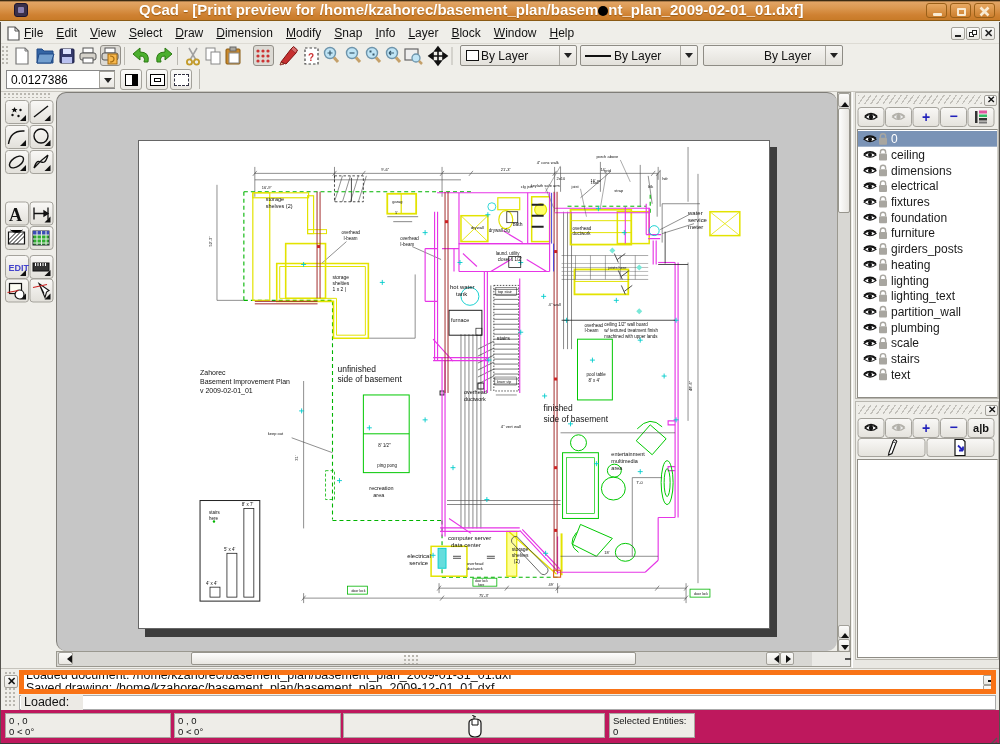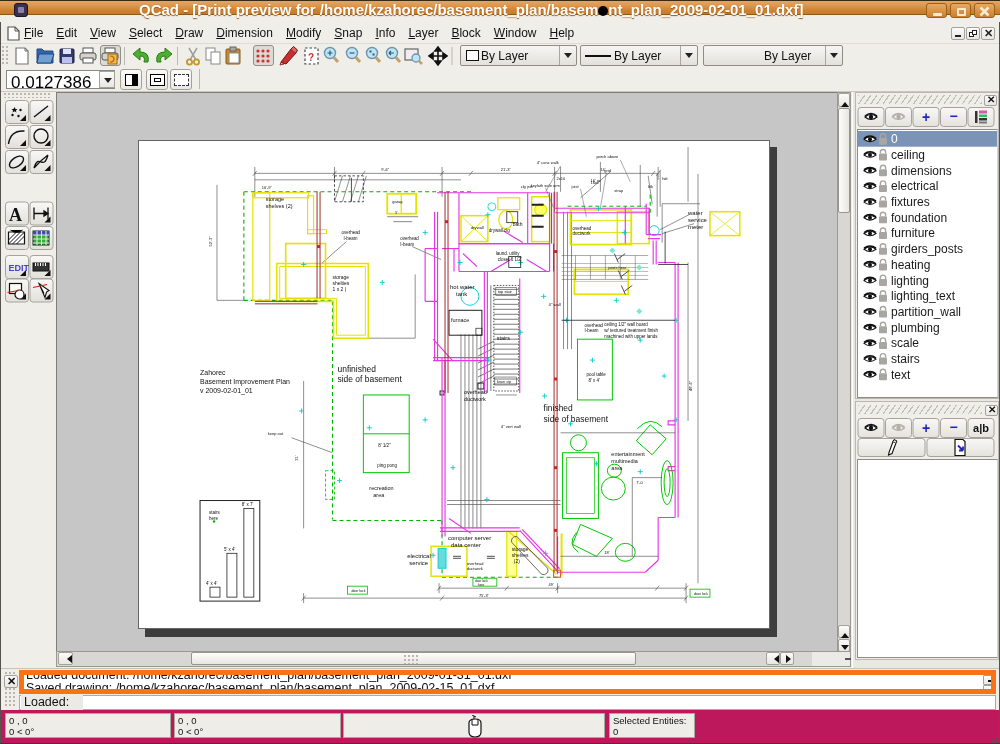--- a/index.html
+++ b/index.html
@@ -7,21 +7,21 @@
 body{font-family:"Liberation Sans",sans-serif;background:#efeee9;position:relative;}
 .ab{position:absolute;}
 .btn3d{background:linear-gradient(#fbfbfa,#e9e7e2);border:1px solid #a3a19a;border-radius:3px;}
 .grip{background-image:radial-gradient(circle at 1px 1px,#b9b7b0 1px,transparent 1.3px);background-size:4px 4px;}
 .grip2{background-image:repeating-linear-gradient(125deg,#c2c0ba 0 1.2px,transparent 1.2px 5px);}
 svg{display:block;}
 </style>
 </head>
 <body>
 
-<div class="ab" style="left:0;top:0;width:1000px;height:15px;background:linear-gradient(#3a2a12 0,#3a2a12 4.5%,#e2a566 9%,#db9850 40%,#cf8132 75%,#c87b28 100%);border-bottom:1px solid #8a5a14;">
+<div class="ab" style="left:0;top:0;width:1000px;height:21px;background:linear-gradient(#3a2a12 0,#3a2a12 4.5%,#e2a566 9%,#db9850 40%,#cf8132 75%,#c87b28 100%);border-bottom:1px solid #8a5a14;">
   <div class="ab" style="left:14px;top:3px;width:14px;height:14px;background:#3b3049;border:1px solid #1c1530;border-radius:3px;">
     <div class="ab" style="left:3px;top:3px;width:6px;height:6px;background:#8a7fae;border-radius:1px;"></div>
   </div>
   <div class="ab" style="left:139px;top:1px;width:720px;height:19px;font-size:15px;font-weight:bold;color:#fff;text-shadow:0 1px 1px #9c5a10;white-space:nowrap;">QCad - [Print preview for /home/kzahorec/basement_plan/basem<span style="display:inline-block;width:10px;height:10px;background:#000;border-radius:50%;vertical-align:-1px;"></span>nt_plan_2009-02-01_01.dxf]</div>
 
   <div class="ab" style="left:926px;top:3px;width:21px;height:15px;background:linear-gradient(#e8a963,#cc7f2e);border:1px solid #9a6018;border-radius:3px;">
       <div class="ab" style="left:6px;top:9px;width:9px;height:3px;background:#f8ead2;border-radius:1px;"></div>
     </div>
   <div class="ab" style="left:950px;top:3px;width:21px;height:15px;background:linear-gradient(#e8a963,#cc7f2e);border:1px solid #9a6018;border-radius:3px;">
       <div class="ab" style="left:6px;top:3.5px;width:9px;height:8px;border:2px solid #f8ead2;border-radius:1px;"></div>
@@ -194,21 +194,21 @@
   <div class="ab" style="left:703px;top:0px;width:140px;height:21px;background:linear-gradient(#f6f5f2,#e3e1db);border:1px solid #8e8c85;border-radius:2px;">
     <div class="ab" style="left:60px;top:3px;font-size:12px;color:#111;">By Layer</div>
     <div class="ab" style="left:121px;top:0px;width:17px;height:19px;border-left:1px solid #a9a7a0;">
         <div class="ab" style="left:4px;top:7px;width:0;height:0;border:4px solid transparent;border-top:5px solid #222;"></div>
       </div>
   </div>
 </div>
 
 <div class="ab" id="tb2" style="left:0;top:67px;width:1000px;height:25px;border-bottom:1px solid #c9c7c0;">
   <div class="ab" style="left:6px;top:3px;width:109px;height:19px;background:#fff;border:1px solid #888;">
-    <div class="ab" style="left:4px;top:2px;font-size:17px;color:#000;">0.0127386</div>
+    <div class="ab" style="left:4px;top:2px;font-size:12px;color:#000;">0.0127386</div>
     <div class="ab btn3d" style="left:92px;top:0px;width:16px;height:17px;border-radius:0;">
         <div class="ab" style="left:4px;top:6px;width:0;height:0;border:4px solid transparent;border-top:5px solid #222;"></div>
       </div>
   </div>
   <div class="ab btn3d" style="left:120px;top:2px;width:22px;height:21px;">
       <div class="ab" style="left:4px;top:4px;width:13px;height:12px;border:1px solid #000;background:linear-gradient(90deg,#fff 50%,#000 50%);"></div>
     </div>
   <div class="ab btn3d" style="left:146px;top:2px;width:22px;height:21px;">
       <div class="ab" style="left:3px;top:4px;width:15px;height:12px;border:1px solid #000;background:#fff;"></div>
       <div class="ab" style="left:7px;top:8px;width:7px;height:4px;border:1px solid #000;"></div>
@@ -302,21 +302,21 @@
         <circle cx="3" cy="4" r="4.5" fill="#fff" stroke="#111" stroke-width="1.2"></circle>
         <line x1="-9" y1="2" x2="2" y2="0" stroke="#cc2222" stroke-width="1.2"></line>
       </g>
     <g transform="translate(41,198.5)">
         <path d="M-2 -7 L4 7 L5.5 1.5 L8 0 Z M-2 -7 L3 3" fill="#fff" stroke="#111" stroke-width="1.1"></path>
         <line x1="-8" y1="-3" x2="6" y2="-6" stroke="#cc2222" stroke-width="1.2"></line>
       </g>
   </svg>
 </div>
 
-<div class="ab" style="left:56px;top:92px;width:781px;height:559px;background:#c6c6c6;border-top:1px solid #7f7d78;border-left:1px solid #7f7d78;overflow:hidden;">
+<div class="ab" style="left:56px;top:92px;width:781px;height:559px;background:#c6c6c6;border-top:1px solid #7f7d78;border-left:1px solid #7f7d78;overflow:hidden;border-radius:10px;">
 
   <div class="ab" style="left:88px;top:54px;width:632px;height:490px;background:#3d3d3d;"></div>
 
   <div class="ab" style="left:81px;top:47px;width:632px;height:489px;background:#fff;border:1px solid #666;" id="paper">
     <svg class="ab" style="left:0;top:0;" width="630" height="487" viewBox="137 139 632 489">
     <g stroke="#444" stroke-width="0.6" fill="none">
     <line x1="253" y1="171.5" x2="658" y2="171.5"></line>
     <line x1="253" y1="178" x2="460" y2="178"></line>
     <line x1="215" y1="183" x2="215" y2="299"></line>
     <line x1="215" y1="299" x2="242" y2="299"></line>
@@ -1010,21 +1010,21 @@
   </div>
 </div>
 
 <div class="ab" style="left:0;top:668px;width:1000px;height:42px;background:#efeee9;border-top:1px solid #c5c3bc;">
   <div class="ab grip" style="left:5px;top:3px;width:10px;height:36px;"></div>
   <div class="ab btn3d" style="left:4px;top:6px;width:14px;height:13px;border-radius:2px;">
       <div class="ab" style="left:2px;top:-1px;font-size:11px;font-weight:bold;color:#111;">✕</div>
     </div>
   <div class="ab" style="left:19px;top:1px;width:977px;height:24px;background:#fff;border:5px solid #f97316;overflow:hidden;">
     <div class="ab" style="left:2px;top:-7px;font-size:12.5px;color:#111;white-space:nowrap;">Loaded document: /home/kzahorec/basement_plan/basement_plan_2009-01-31_01.dxf</div>
-    <div class="ab" style="left:2px;top:6px;font-size:12.5px;color:#111;white-space:nowrap;">Saved drawing: /home/kzahorec/basement_plan/basement_plan_2009-02-15_01.dxf</div>
+    <div class="ab" style="left:2px;top:6px;font-size:12.5px;color:#111;white-space:nowrap;">Saved drawing: /home/kzahorec/basement_plan/basement_plan_2009-12-01_01.dxf</div>
     <div class="ab btn3d" style="left:959px;top:0px;width:15px;height:10px;border-radius:1px;">
         <div class="ab" style="left:4px;top:4px;width:6px;height:2px;background:#111;"></div>
       </div>
     <div class="ab btn3d" style="left:959px;top:10px;width:15px;height:12px;border-radius:1px;">
         <div class="ab" style="left:3px;top:4px;width:0;height:0;border:4px solid transparent;border-top:5px solid #111;"></div>
       </div>
   </div>
   <div class="ab" style="left:19px;top:26px;width:977px;height:15px;background:#fff;border:1px solid #aaa;"></div>
   <div class="ab" style="left:21px;top:26px;width:62px;height:15px;background:#eceae5;font-size:12.5px;color:#111;padding-left:3px;">Loaded:</div>
 </div>

